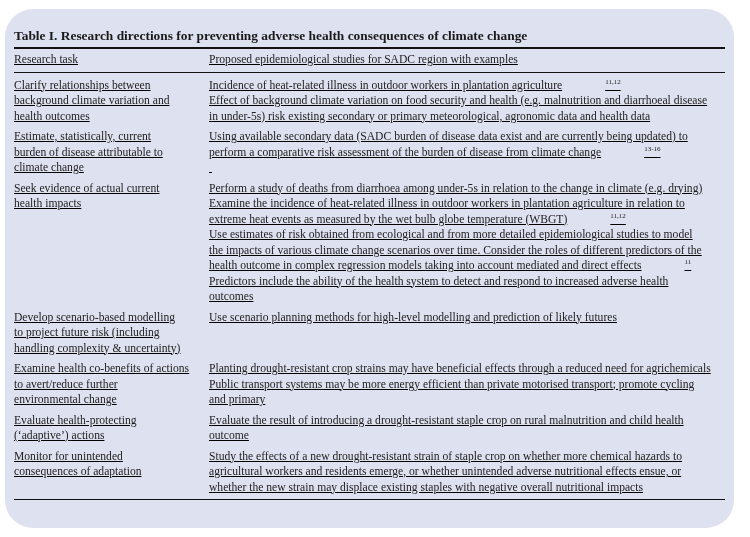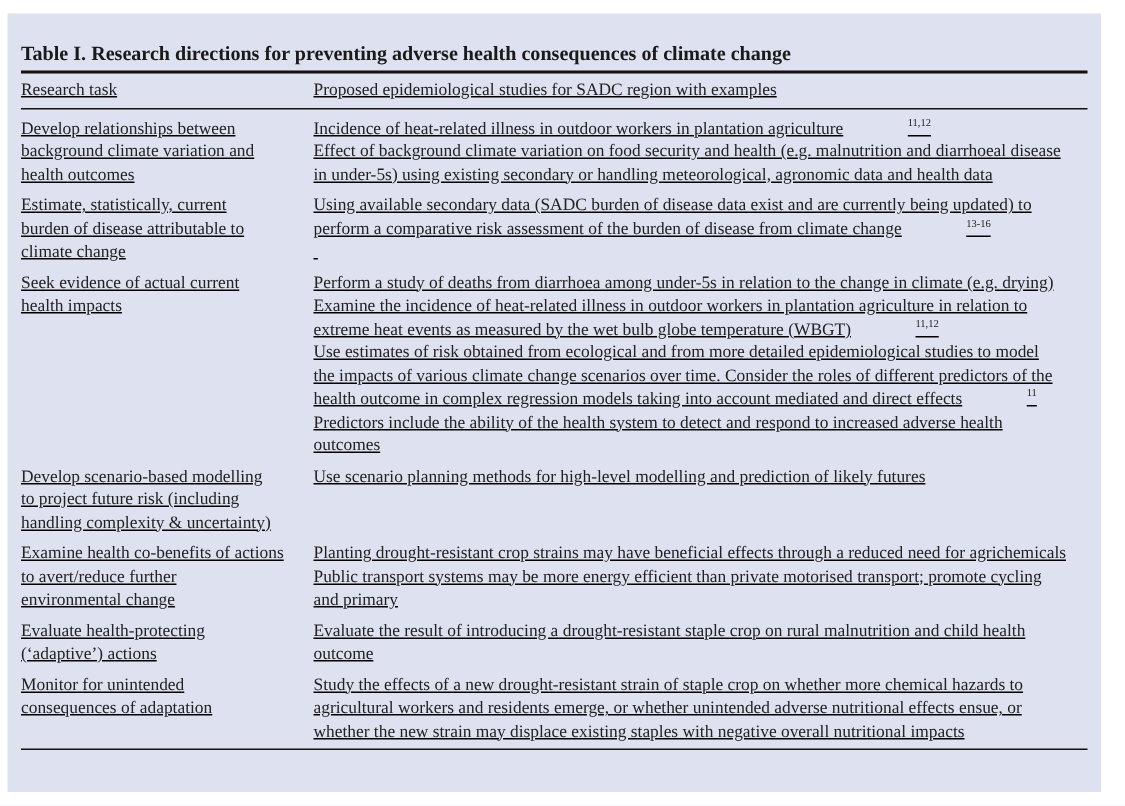--- a/index.html
+++ b/index.html
@@ -1,19 +1,20 @@
 <!DOCTYPE html>
 <html><head>
 <meta charset="utf-8">
 <style>
   html, body { margin: 0; padding: 0; background: #ffffff; }
   body { width: 750px; height: 537px; position: relative; overflow: hidden; }
   .panel {
     position: absolute; left: 5px; top: 9px; width: 729px; height: 519px;
     background: #dee1ef;
+    border-radius: 28px;
   }
   .inner { position: absolute; left: 9px; top: 18px; width: 711px; }
   .title {
     font-family: "Liberation Serif", serif; font-weight: bold; font-size: 13.4px;
     color: #1a1a1a; line-height: 17px; padding-left: 0; white-space: nowrap;
   }
   .rule-thick { height: 2px; background: #111; margin-top: 3px; }
   .rule-thin { height: 1px; background: #111; }
   table { border-collapse: collapse; width: 711px; table-layout: fixed; text-decoration: underline; }
   td {
@@ -42,28 +43,28 @@
           <td class="c1">Research task</td>
           <td class="c2">Proposed epidemiological studies for SADC region with examples</td>
         </tr>
       </thead>
     </table>
     <div class="rule-thin"></div>
     <table>
       <tbody id="tbody">
           <tr class="body first">
             <td class="c1">
-              <span class="line">Develop relationships between</span>
+              <span class="line">Clarify relationships between</span>
               <span class="line">background climate variation and</span>
               <span class="line">health outcomes</span>
             </td>
             <td class="c2">
               <span class="line"><span>Incidence of heat-related illness in outdoor workers in plantation agriculture</span><sup>11,12</sup></span>
               <span class="line"><span>Effect of background climate variation on food security and health (e.g. malnutrition and diarrhoeal disease</span></span>
-              <span class="line"><span>in under-5s) using existing secondary or handling meteorological, agronomic data and health data</span></span>
+              <span class="line"><span>in under-5s) risk existing secondary or primary meteorological, agronomic data and health data</span></span>
             </td>
           </tr>
           <tr class="body">
             <td class="c1">
               <span class="line">Estimate, statistically, current</span>
               <span class="line">burden of disease attributable to</span>
               <span class="line">climate change</span>
             </td>
             <td class="c2">
               <span class="line"><span>Using available secondary data (SADC burden of disease data exist and are currently being updated) to</span></span>

